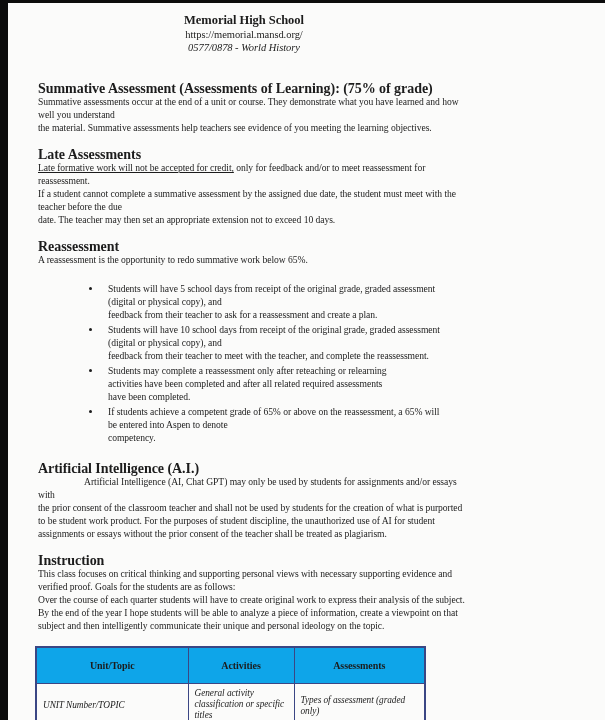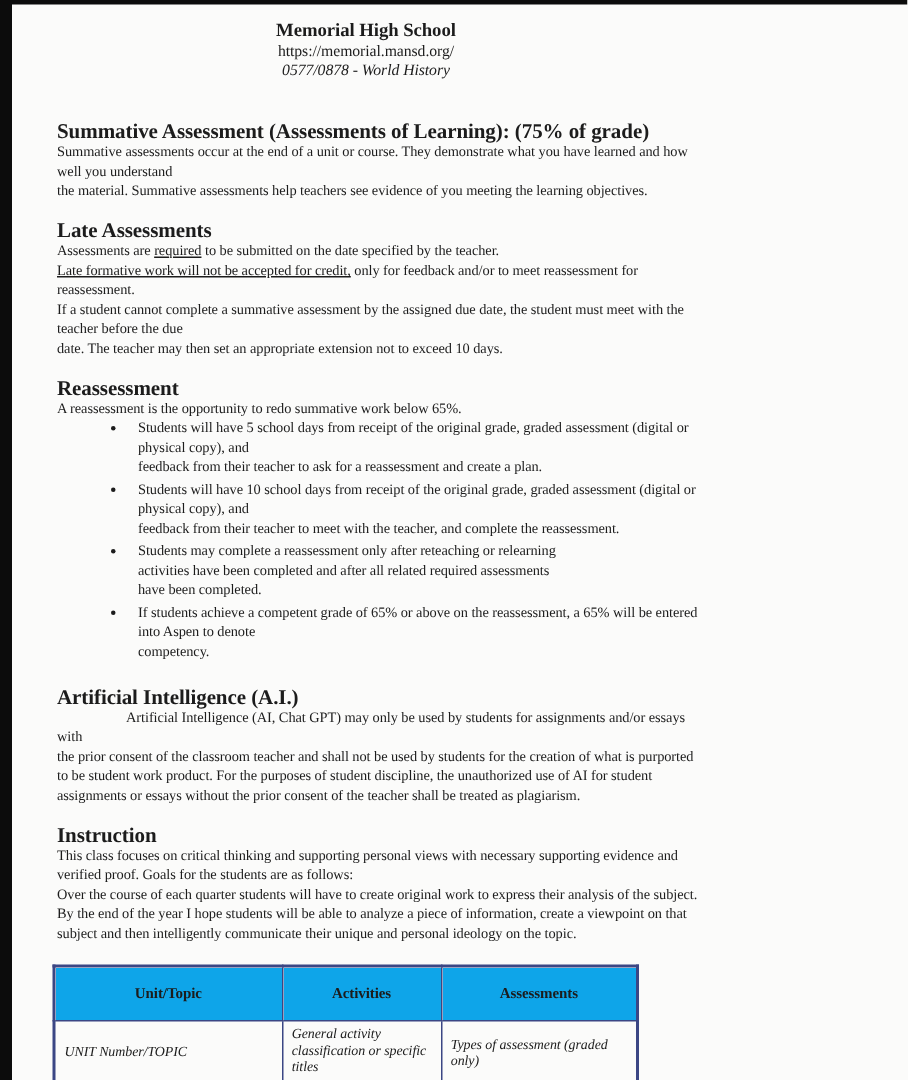--- a/index.html
+++ b/index.html
@@ -21,21 +21,21 @@
 
   .content{padding:28px 15px 0 30px;}
   section{margin:0 0 14px 0;}
   section.reassess{margin-bottom:18px;}
   h3{margin:0;font-size:14px;font-weight:bold;line-height:13px;}
   p{margin:0;}
   .pre{white-space:pre-line;}
   .u{text-decoration:underline;}
   .indent-first{text-indent:46px;}
 
-  ul.bullets{margin:0;padding:0 0 0 48px;list-style:disc;}
+  ul.bullets{margin:16px;padding:0 0 0 48px;list-style:disc;}
   ul.bullets li{margin:0 0 2px 0;padding-left:6px;}
   ol.goals{margin:0;padding:0 0 0 46px;list-style:decimal;}
   ol.goals li{margin:0;padding-left:8px;}
 
   .unit-table{border-collapse:collapse;margin:14px 0 0 -3px;table-layout:fixed;
     border:2.5px solid #3b4684;}
   .unit-table td,.unit-table th{border:1.5px solid #3b4684;overflow:hidden;}
   .col1{width:152px;} .col2{width:106px;} .col3{width:131px;}
   .unit-table th{background:#0ea5e9;font-size:10px;font-weight:bold;text-align:center;height:31px;padding:2px 4px;}
   .row-desc td{height:37px;font-style:italic;font-size:9.3px;line-height:11px;padding:2px 6px;}
@@ -61,21 +61,20 @@
   <div class="content">
 
     <section>
       <h3>Summative Assessment (Assessments of Learning): (75% of grade)</h3>
       <p class="pre">Summative assessments occur at the end of a unit or course. They demonstrate what you have learned and how well you understand
 the material. Summative assessments help teachers see evidence of you meeting the learning objectives.</p>
     </section>
 
     <section>
       <h3>Late Assessments</h3>
-      <p><span>Assessments are </span><span class="u">required</span><span> to be submitted on the date specified by the teacher.</span></p>
       <p><span class="u">Late formative work will not be accepted for credit,</span><span> only for feedback and/or to meet reassessment for reassessment.</span></p>
       <p class="pre">If a student cannot complete a summative assessment by the assigned due date, the student must meet with the teacher before the due
 date.  The teacher may then set an appropriate extension not to exceed 10 days.</p>
     </section>
 
     <section class="reassess">
       <h3>Reassessment</h3>
       <p>A reassessment is the opportunity to redo summative work below 65%.</p>
       <ul class="bullets">
         <li class="pre">Students will have 5 school days from receipt of the original grade, graded assessment (digital or physical copy), and

